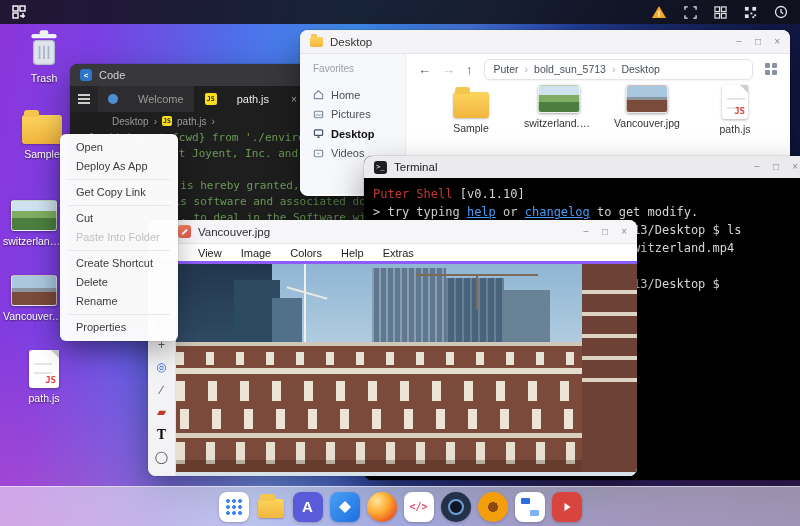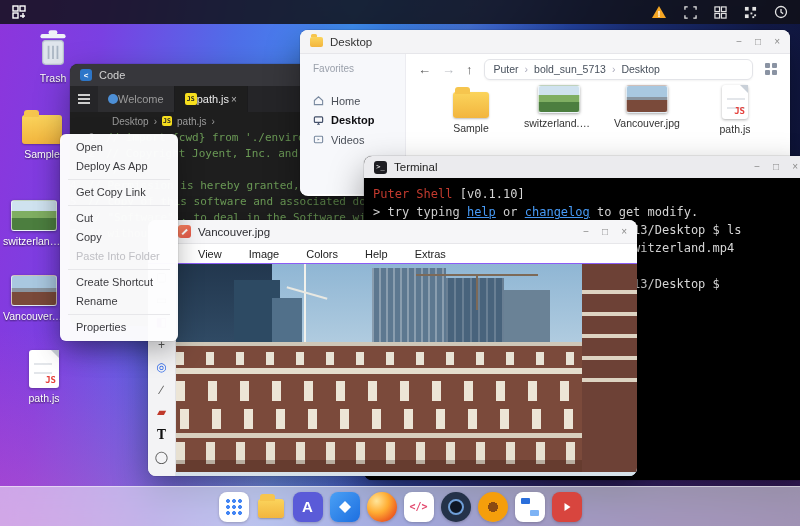--- a/index.html
+++ b/index.html
@@ -41,39 +41,39 @@
   .winctrls{margin-left:auto;display:flex;gap:13px;align-items:center;color:#8a8a8a;font-size:10px}
   .winctrls span{cursor:default;line-height:1}
 
   
   .code-win{left:70px;top:64px;width:420px;height:262px;background:#1e1e1e;z-index:10}
   .code-title{height:22px;background:#37373c;display:flex;align-items:center;gap:7px;padding:0 10px;color:#d2d2d2;font-size:11px}
   .code-logo{width:12px;height:12px;border-radius:3px;background:#2d76c9;display:flex;align-items:center;justify-content:center;color:#fff;font-size:8px;font-weight:bold}
   .tabs{height:26px;background:#252528;display:flex;align-items:stretch}
   .burger{width:28px;display:flex;align-items:center;justify-content:center}
   .burger i{display:block;width:12px;height:1.6px;background:#cfcfcf;box-shadow:0 4px 0 #cfcfcf,0 -4px 0 #cfcfcf}
-  .tab{display:flex;align-items:center;gap:0;padding:0 10px;font-size:11px;color:#9a9a9a;background:#2d2d30;border-right:1px solid #1b1b1d}
+  .tab{display:flex;align-items:center;gap:20px;padding:0 10px;font-size:11px;color:#9a9a9a;background:#2d2d30;border-right:1px solid #1b1b1d}
   .tab.active{background:#1e1e1e;color:#eaeaea}
   .jschip{width:12px;height:12px;background:#f7df1e;color:#222;font-size:6.5px;font-weight:bold;display:flex;align-items:center;justify-content:center;border-radius:2px;font-family:"DejaVu Sans Mono",monospace}
   .welcome-dot{width:10px;height:10px;border-radius:50%;background:#4d8fd6}
   .tab-close{color:#b5b5b5;font-size:10px;margin-left:2px}
   .crumbs{height:18px;display:flex;align-items:center;gap:5px;padding:0 10px 0 42px;font-size:10px;color:#9b9b9b;background:#1e1e1e}
   .codebody{position:absolute;top:66px;left:0;right:0;bottom:0;font-family:"DejaVu Sans Mono",monospace;font-size:11px;line-height:16px}
   .cline{display:flex;white-space:pre}
   .ln{width:36px;text-align:right;padding-right:11px;color:#7c7c7c}
   .ctext{color:#6a9955;white-space:pre}
 
   
   .fm-win{left:300px;top:30px;width:490px;height:166px;background:#fff;z-index:20}
   .fm-title{height:24px;display:flex;align-items:center;gap:7px;padding:0 10px;background:#f4f4f6;border-bottom:1px solid #e6e6ea;font-size:11.5px;color:#333}
   .minifolder{width:13px;height:10px;background:linear-gradient(#fbd45c,#f2b53e);border-radius:2px;position:relative}
   .minifolder::before{content:"";position:absolute;top:-2.5px;left:1px;width:6px;height:3px;background:#f6c54e;border-radius:1.5px 1.5px 0 0}
   .fm-body{display:flex;height:140px}
   .fm-side{width:106px;background:#f7f8fb;border-right:1px solid #ececf1;padding:9px 0 0 13px;font-size:11px}
-  .fav{color:#9aa0ab;font-size:10px;margin-bottom:17px}
+  .fav{color:#9aa0ab;font-size:10px;margin-bottom:11px}
   .side-item{display:flex;gap:7px;align-items:center;height:19.5px;color:#4a4f58}
   .side-item.sel{font-weight:bold;color:#0d0d10}
   .fm-main{flex:1;display:flex;flex-direction:column;background:#fff}
   .fm-tools{height:30px;display:flex;align-items:center;gap:11px;padding:0 12px;color:#555;font-size:13px}
   .navarr.dis{color:#b9bcc2}
   .crumb-pill{flex:1;height:21px;background:#fff;border:1px solid #e3e4e8;border-radius:6px;display:flex;align-items:center;gap:6px;padding:0 9px;font-size:10.5px;color:#47505c;box-shadow:0 1px 2px rgba(0,0,0,.05)}
   .crumb-sep{color:#aab}
   .fm-files{display:flex;gap:22px;padding:1px 0 0 32px}
   .fitem{width:66px;display:flex;flex-direction:column;align-items:center}
   .flabel{font-size:10.5px;color:#333;margin-top:4px;max-width:70px;overflow:hidden;text-overflow:ellipsis;white-space:nowrap}
@@ -88,21 +88,21 @@
     font-family:"DejaVu Sans Mono",monospace;font-size:12px;line-height:18px;color:#d6d6d6}
   .tline{white-space:pre}
   .tred{color:#c23a2e;font-weight:normal}
   .tlink{color:#4aa0ff;text-decoration:underline}
 
   
   .paint-win{left:148px;top:220px;width:489px;height:256px;background:#f2f2f4;z-index:40}
   .paint-title{height:24px;background:#f6f6f8;border-bottom:1px solid #e7e7ea;display:flex;align-items:center;gap:7px;padding:0 10px 0 30px;font-size:11.5px;color:#2e2e33}
   .paint-ico{width:13px;height:13px;border-radius:3px;background:linear-gradient(135deg,#ff8a65,#e05345);position:relative}
   .paint-ico::after{content:"";position:absolute;left:3px;top:6px;width:7px;height:1.6px;background:#fff;transform:rotate(-45deg)}
-  .paint-menu{height:20px;background:#fff;border-bottom:1px solid #8b5cf6;display:flex;align-items:center;gap:27px;padding-left:50px;font-size:11px;color:#222}
+  .paint-menu{height:20px;background:#fff;border-bottom:3px solid #8b5cf6;display:flex;align-items:center;gap:19px;padding-left:50px;font-size:11px;color:#222}
   .paint-body{position:absolute;top:44px;left:0;right:0;bottom:0;display:flex}
   .tools{width:28px;background:#f3f3f5;border-right:1px solid #e2e2e5;display:flex;flex-direction:column;align-items:center;padding-top:2px}
   .tool{width:24px;height:22.5px;display:flex;align-items:center;justify-content:center;font-size:12px;color:#555;border-radius:3px}
   .tool:nth-child(3){color:#8e44ad}
   .tool:nth-child(5){color:#2563eb}
   .tool:nth-child(7){color:#c0392b}
   .tool:nth-child(8){color:#111;font-family:"DejaVu Serif",serif;font-weight:bold}
   .canvas{flex:1;position:relative;overflow:hidden;background:#9fc3dc}
   .ph{position:absolute}
   .ph-sky{inset:0;background:linear-gradient(180deg,#8fb6d4 0%,#b7d0e2 45%,#cfdde8 72%,#d6e1e9 100%)}
@@ -163,21 +163,21 @@
   .tb-draw{background:#fff;position:relative;box-shadow:0 1px 3px rgba(0,0,0,.22)}
   .tb-draw::before{content:"";position:absolute;left:6px;top:6px;width:9px;height:6px;background:#2a6fdb;border-radius:1px}
   .tb-draw::after{content:"";position:absolute;right:6px;bottom:6px;width:9px;height:6px;background:#7db3f5;border-radius:1px}
   .tb-media{background:#d8453e;box-shadow:0 1px 3px rgba(0,0,0,.22)}
 </style>
 </head>
 <body>
 
 <div id="wall"></div>
 
-<div class="dicon" style="left:21px;top:28px">
+<div class="dicon" style="left:12px;top:28px">
   <svg width="36" height="40" viewBox="0 0 24 27">
     <rect x="9" y="1.5" width="6" height="3" rx="1.5" fill="#eef2f7"></rect>
     <rect x="3.5" y="4" width="17" height="3" rx="1.5" fill="#eef2f7"></rect>
     <rect x="5" y="8.5" width="14" height="16" rx="2" fill="#dfe5ec" stroke="#b8c2cf" stroke-width="0.8"></rect>
     <path d="M9 12v9 M12 12v9 M15 12v9" stroke="#aab6c4" stroke-width="1.2"></path>
   </svg>
   <div class="dicon-label">Trash</div>
 </div>
 
 <div class="dicon" style="left:10px;top:108px">
@@ -250,20 +250,27 @@
     </span>
   </div>
   <div class="fm-body">
     <div class="fm-side">
       <div class="fav">Favorites</div>
       <div class="side-item">
         <svg width="11" height="11" viewBox="0 0 12 12">
             <path d="M1.5 6 6 2l4.5 4v4.5h-9z" fill="none" stroke="#7a8aa0" stroke-width="1.2"></path>
           </svg>
         <span>Home</span>
+      </div>
+      <div class="side-item">
+        <svg width="11" height="11" viewBox="0 0 12 12">
+            <rect x="1.5" y="2.5" width="9" height="7" rx="1" fill="none" stroke="#7a8aa0" stroke-width="1.2"></rect>
+            <path d="M2.5 8l2.5-2.5L7 7.5l1.5-1.5 1 1" fill="none" stroke="#7a8aa0" stroke-width="1"></path>
+          </svg>
+        <span>Pictures</span>
       </div>
       <div class="side-item sel">
         <svg width="11" height="11" viewBox="0 0 12 12">
             <rect x="1.5" y="2" width="9" height="6" rx="1" fill="none" stroke="#44506a" stroke-width="1.3"></rect>
             <path d="M4.5 10h3M6 8v2" stroke="#44506a" stroke-width="1.1"></path>
           </svg>
         <span>Desktop</span>
       </div>
       <div class="side-item">
         <svg width="11" height="11" viewBox="0 0 12 12">
@@ -392,24 +399,24 @@
   </div>
 </div>
 
 <div class="cmenu">
   <div class="cm-item">Open</div>
   <div class="cm-item">Deploy As App</div>
   <div class="cm-sep"></div>
   <div class="cm-item">Get Copy Link</div>
   <div class="cm-sep"></div>
   <div class="cm-item">Cut</div>
-  <div class="cm-item">Copy</div>
   <div class="cm-item dis">Paste Into Folder</div>
   <div class="cm-sep"></div>
   <div class="cm-item">Create Shortcut</div>
+  <div class="cm-item">Delete</div>
   <div class="cm-item">Rename</div>
   <div class="cm-sep"></div>
   <div class="cm-item">Properties</div>
 </div>
 
 <div class="topbar">
   <span class="tico">
     <svg width="14" height="14" viewBox="0 0 14 14" fill="none" stroke="#fff" stroke-width="1.4">
       <rect x="1" y="1" width="5" height="5"></rect>
         <rect x="8" y="1" width="5" height="5"></rect>

